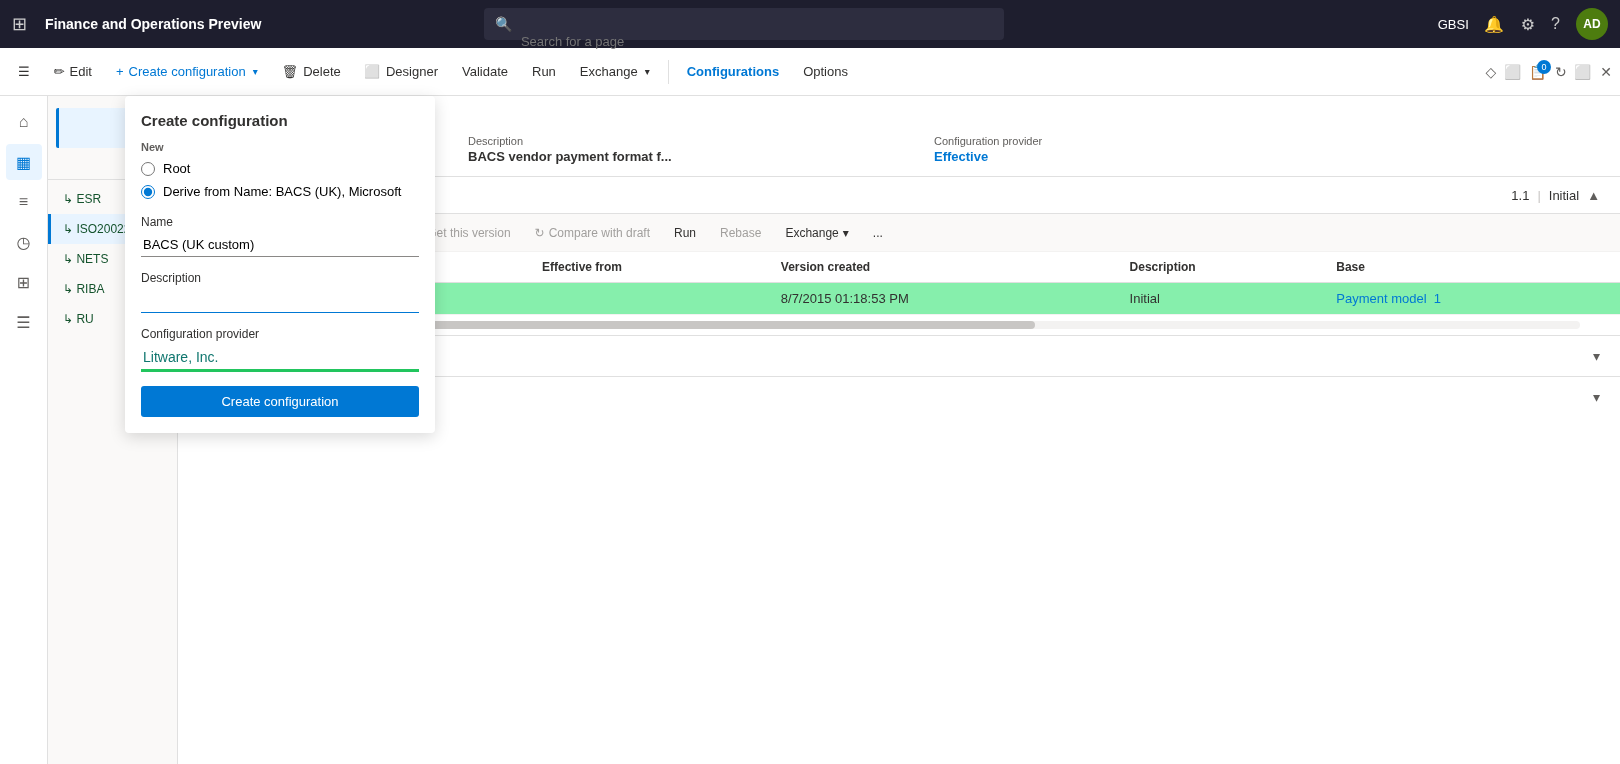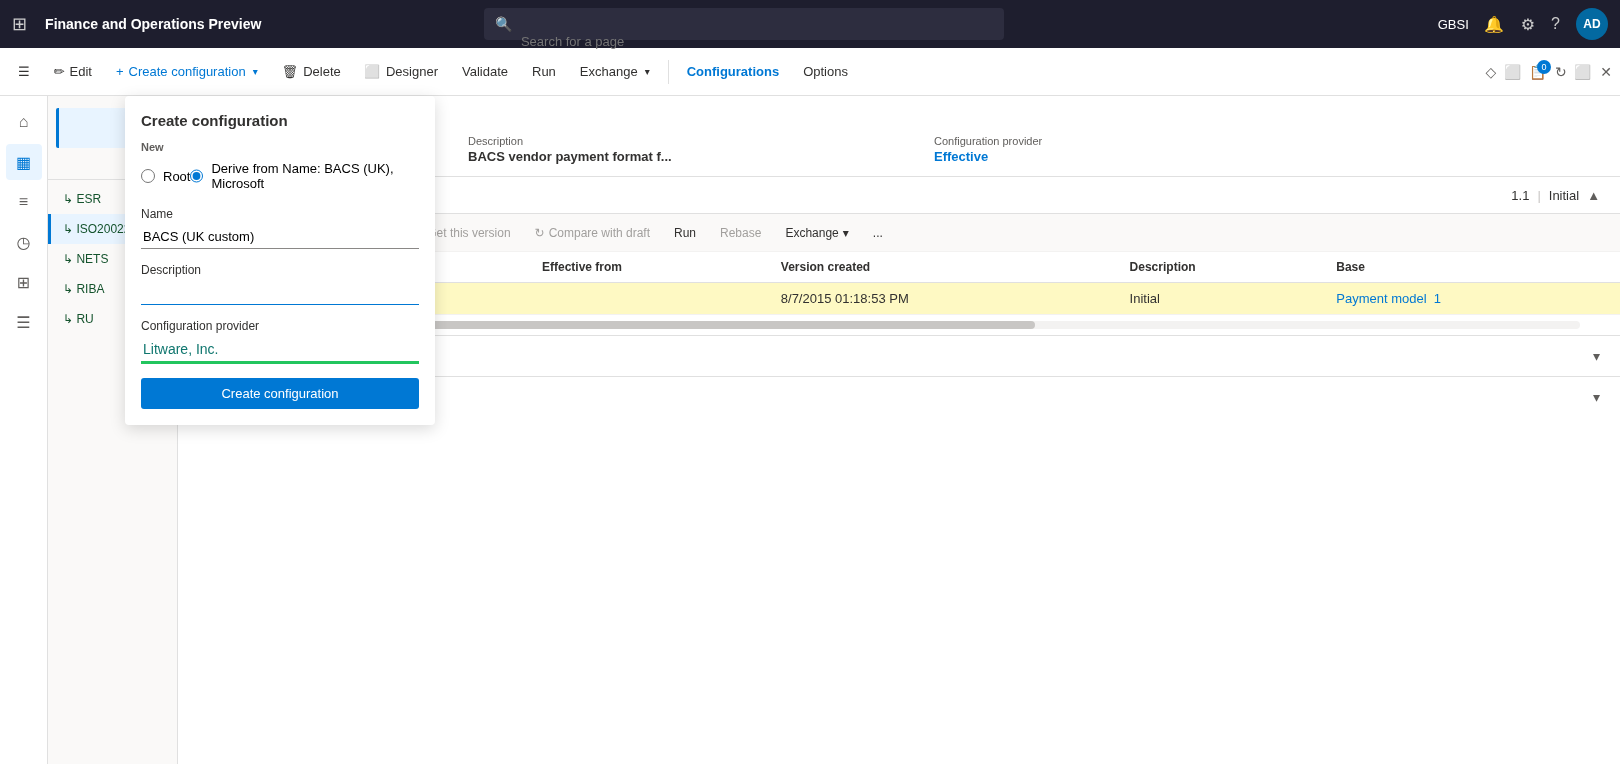--- a/index.html
+++ b/index.html
@@ -37,21 +37,21 @@
       font-size: 13px;
       width: 100%;
       margin-top: 35px;
     }
     .top-bar .search-box .search-icon { color: #888; font-size: 14px; }
     .top-bar .right-icons { display: flex; align-items: center; gap: 16px; margin-left: auto; }
     .top-bar .right-icons span { color: #ccc; font-size: 16px; cursor: pointer; }
     .top-bar .right-icons .org-label { color: white; font-size: 13px; font-weight: 500; }
     .top-bar .avatar {
       width: 32px; height: 32px; border-radius: 50%;
-      background: #0369a1; color: white;
+      background: #4d7c0f; color: white;
       display: flex; align-items: center; justify-content: center;
       font-size: 12px; font-weight: 700; cursor: pointer;
     }
 
     
     .toolbar {
       background: white;
       height: 48px;
       display: flex;
       align-items: center;
@@ -118,21 +118,21 @@
       top: 96px;
       width: 310px;
       background: white;
       box-shadow: 0 4px 16px rgba(0,0,0,0.15);
       border-radius: 4px;
       z-index: 100;
       padding: 16px;
     }
     .dropdown-overlay h3 { font-size: 15px; font-weight: 600; margin-bottom: 12px; color: #323130; }
     .section-label { font-size: 11px; color: #605e5c; margin-bottom: 8px; font-weight: 600; }
-    .radio-group { display: flex; flex-direction: row; margin-bottom: 16px; }
+    .radio-group { display: flex; flex-direction: column; gap: 8px; margin-bottom: 16px; }
     .radio-item { display: flex; align-items: center; gap: 8px; font-size: 13px; cursor: pointer; }
     .radio-item input[type="radio"] { accent-color: #0078d4; width: 14px; height: 14px; }
     .form-field { margin-bottom: 14px; }
     .form-field label { display: block; font-size: 12px; color: #323130; margin-bottom: 4px; }
     .form-field input[type="text"] {
       width: 100%; border: none; border-bottom: 1px solid #8a8886;
       padding: 4px 2px; font-size: 13px; outline: none; background: transparent;
     }
     .form-field .provider-text { font-size: 14px; color: #0f766e; border-bottom: 3px solid #22c55e; padding: 4px 2px; }
     .form-field select, .form-field .select-box {
@@ -217,21 +217,21 @@
     .versions-table th {
       text-align: left; padding: 8px 12px;
       font-size: 12px; font-weight: 600; color: #323130;
       border-bottom: 1px solid #e0e0e0;
       background: white;
     }
     .versions-table td {
       padding: 8px 12px; font-size: 13px; color: #323130;
       border-bottom: 1px solid #f3f2f1;
     }
-    .versions-table tr.selected td { background: #fef9c3; }
+    .versions-table tr.selected td { background: #86efac; }
     .versions-table .link-cell { color: #0078d4; cursor: pointer; }
 
     
     .h-scroll {
       height: 8px; background: #f3f2f1;
       border-radius: 4px; margin: 4px 20px;
     }
     .h-scroll-thumb {
       height: 8px; width: 60%; background: #c8c6c4; border-radius: 4px;
     }

